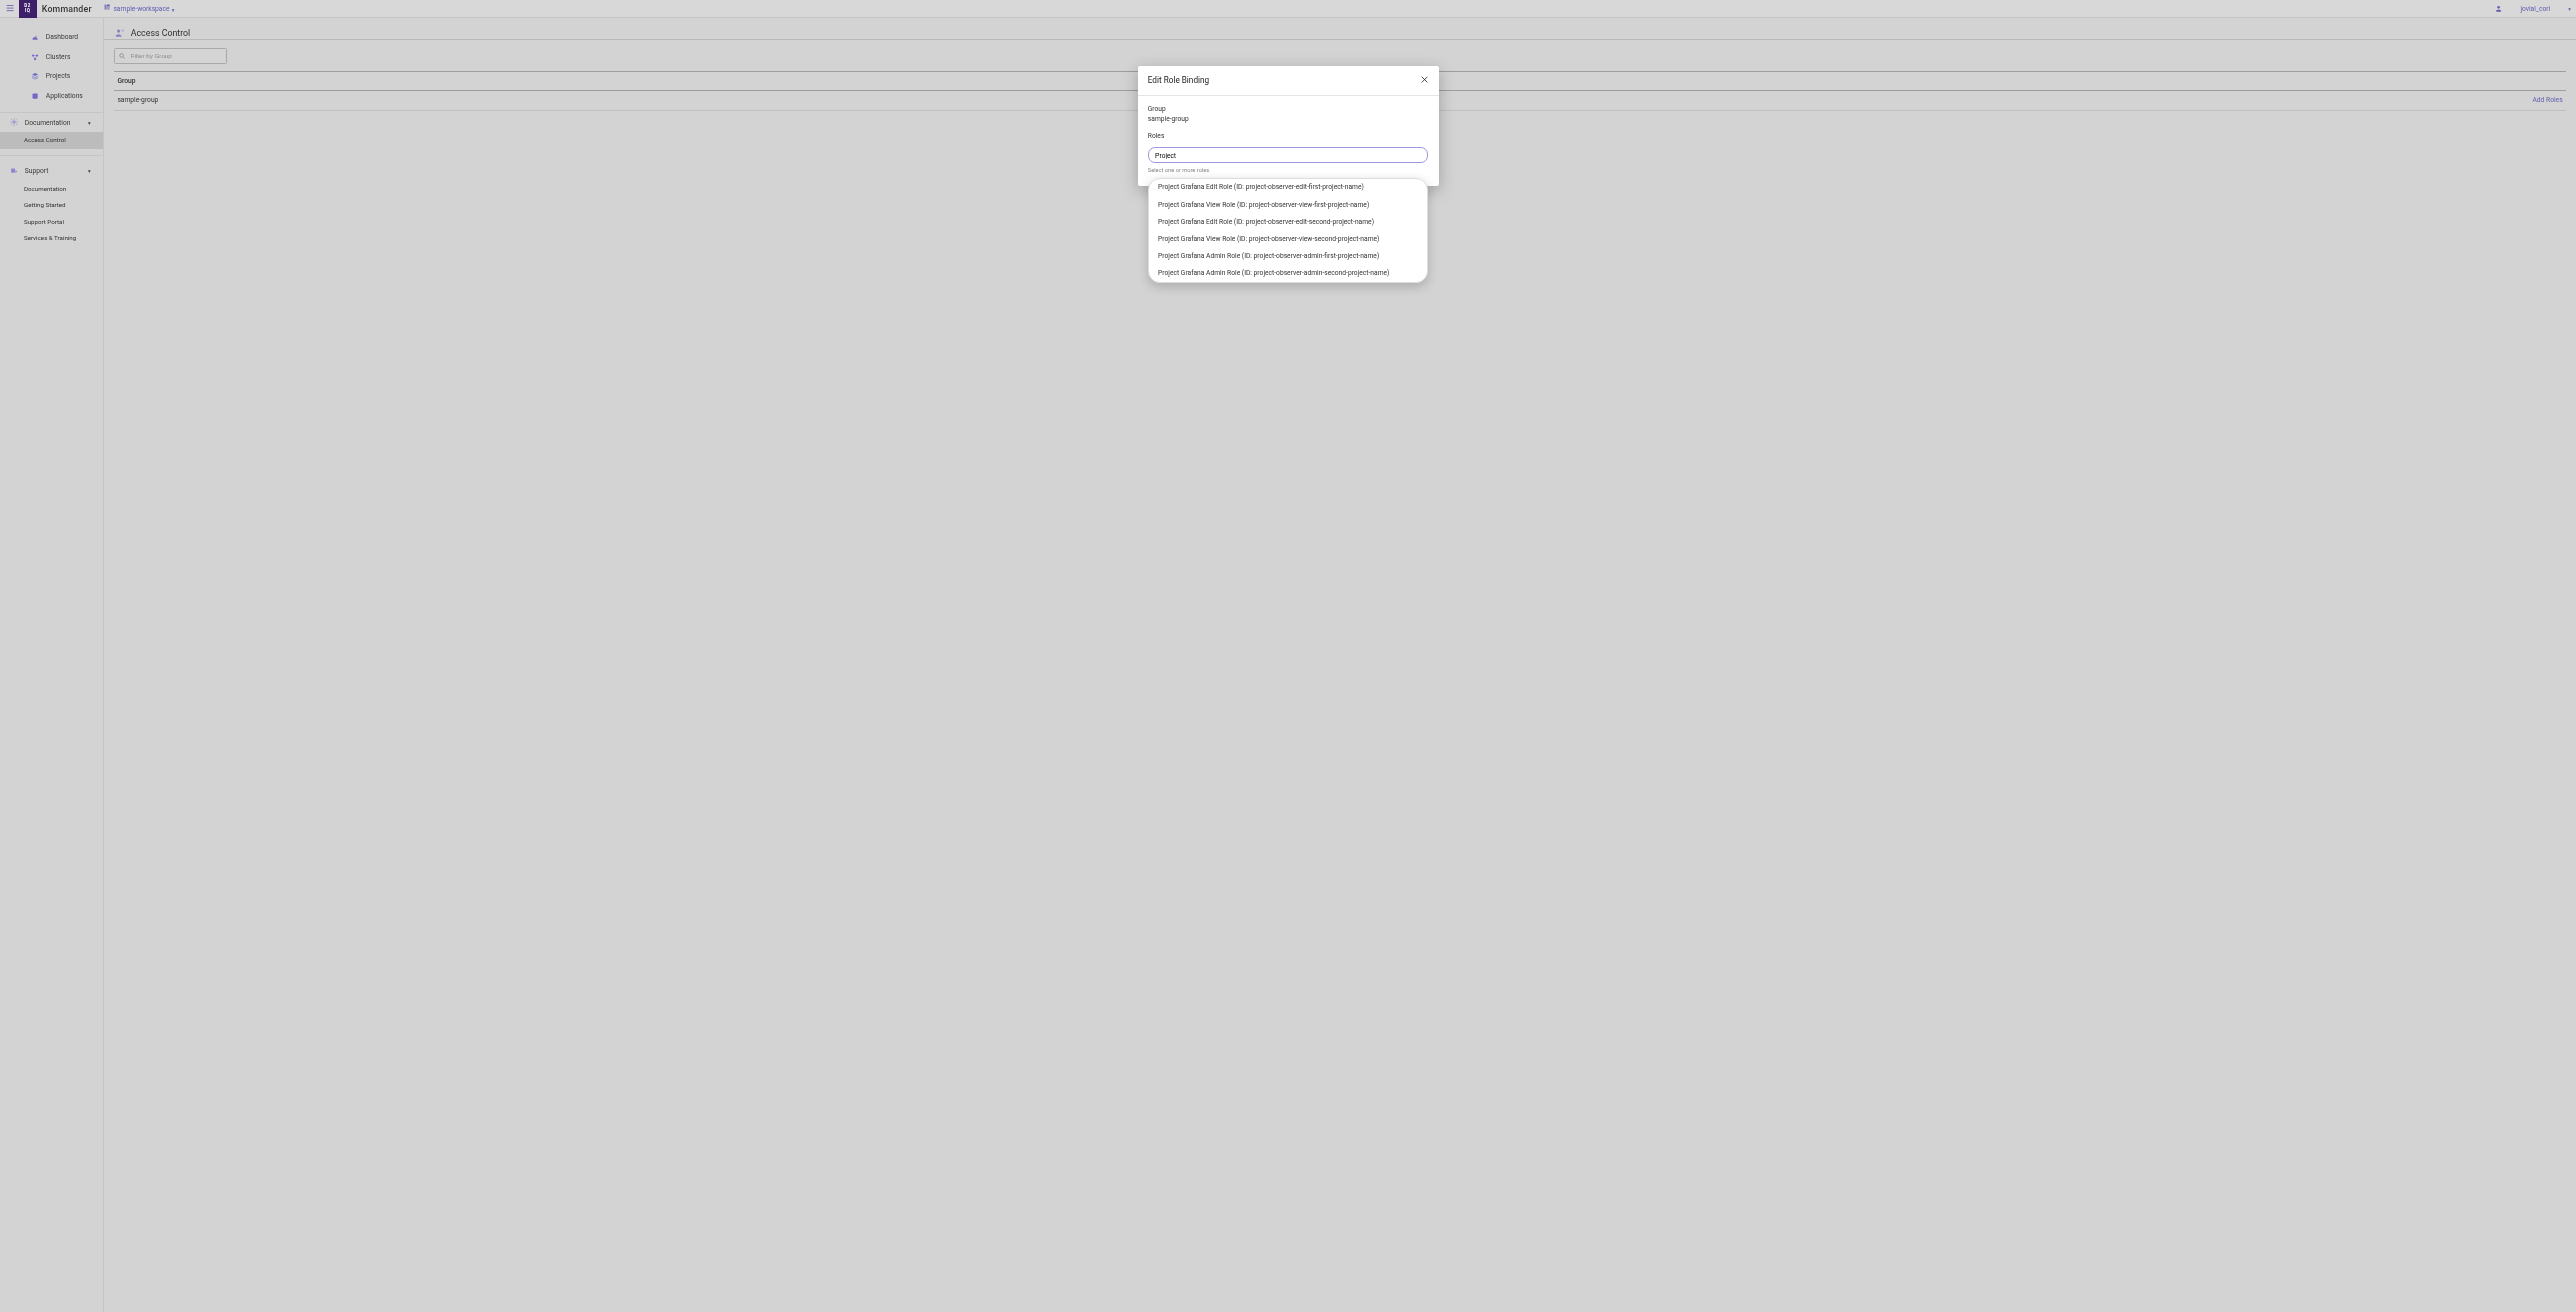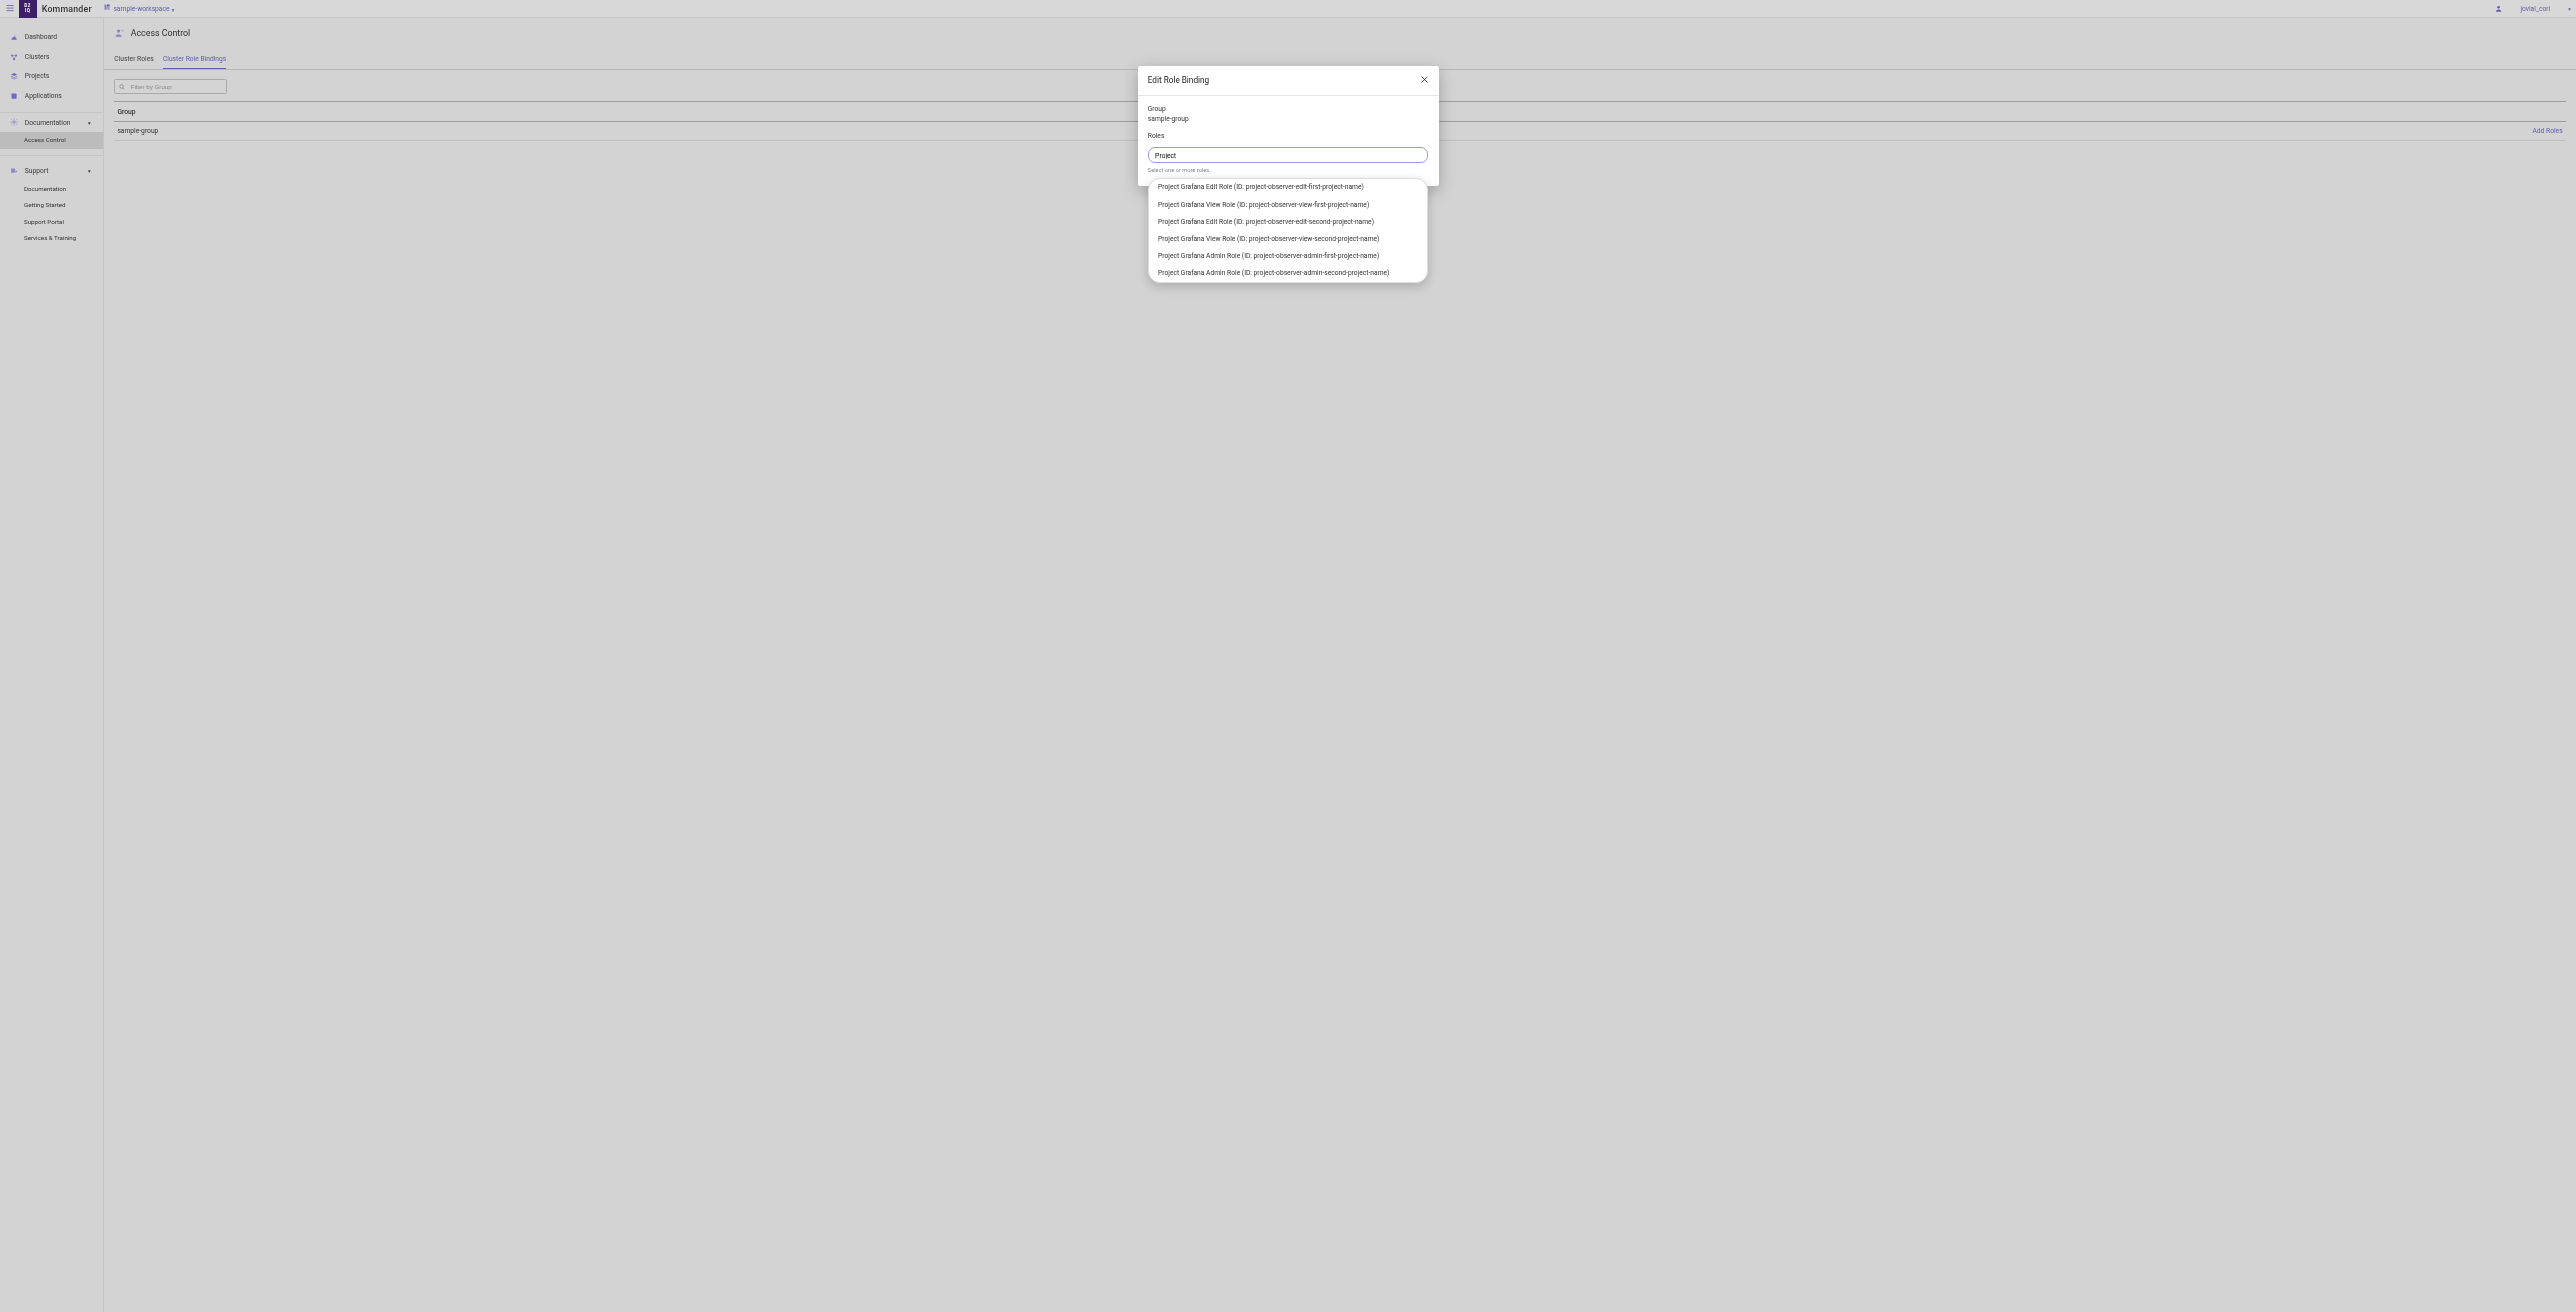--- a/index.html
+++ b/index.html
@@ -59,21 +59,21 @@
 .user-menu svg { margin-right:2.1px; }
 
 .layout { display:flex; height: calc(100vh - 18px); }
 .sidebar {
   width: 104px;
   background: #d3d3d3;
   border-right: 0.5px solid #c5c5c5;
   display:flex; flex-direction:column;
   font-size: 6.7px;
 }
-.nav-group { padding-top: 9.3px; }
+.nav-group { padding-top: 9.3px; padding-left: 21px; }
 .nav-item {
   display:flex; align-items:center;
   padding: 5.2px 9.3px;
   color: #3a3a3a;
   cursor:pointer;
 }
 .nav-item .nav-icon {
   width: 9.3px; height:9.3px;
   margin-right: 6.2px;
   display:flex; align-items:center; justify-content:center;
@@ -349,24 +349,20 @@
       <div class="page-title-row">
         <span class="pt-icon">
           <svg width="11.3" height="11.3" viewBox="0 0 22 22">
               <circle cx="9" cy="8" r="3.2" fill="currentColor"></circle>
               <path d="M3 19c0-3.3 2.7-5 6-5s6 1.7 6 5" fill="currentColor"></path>
               <circle cx="17" cy="7" r="2" fill="currentColor" opacity="0.6"></circle>
             </svg>
         </span>
         <span class="page-title">Access Control</span>
       </div>
-      <div class="tabs" id="tabs">
-          <div class="tab">Cluster Roles</div>
-          <div class="tab active">Cluster Role Bindings</div>
-        </div>
     </div>
     <div class="divider"></div>
 
     <div class="content">
       <div class="filter-input-wrap">
         <svg width="6.2" height="6.2" viewBox="0 0 12 12">
             <circle cx="5" cy="5" r="3.5" fill="none" stroke="currentColor" stroke-width="1.3"></circle>
             <path d="M8 8l3 3" stroke="currentColor" stroke-width="1.3"></path>
           </svg>
         <input class="filter-input" placeholder="Filter by Group" style="">

